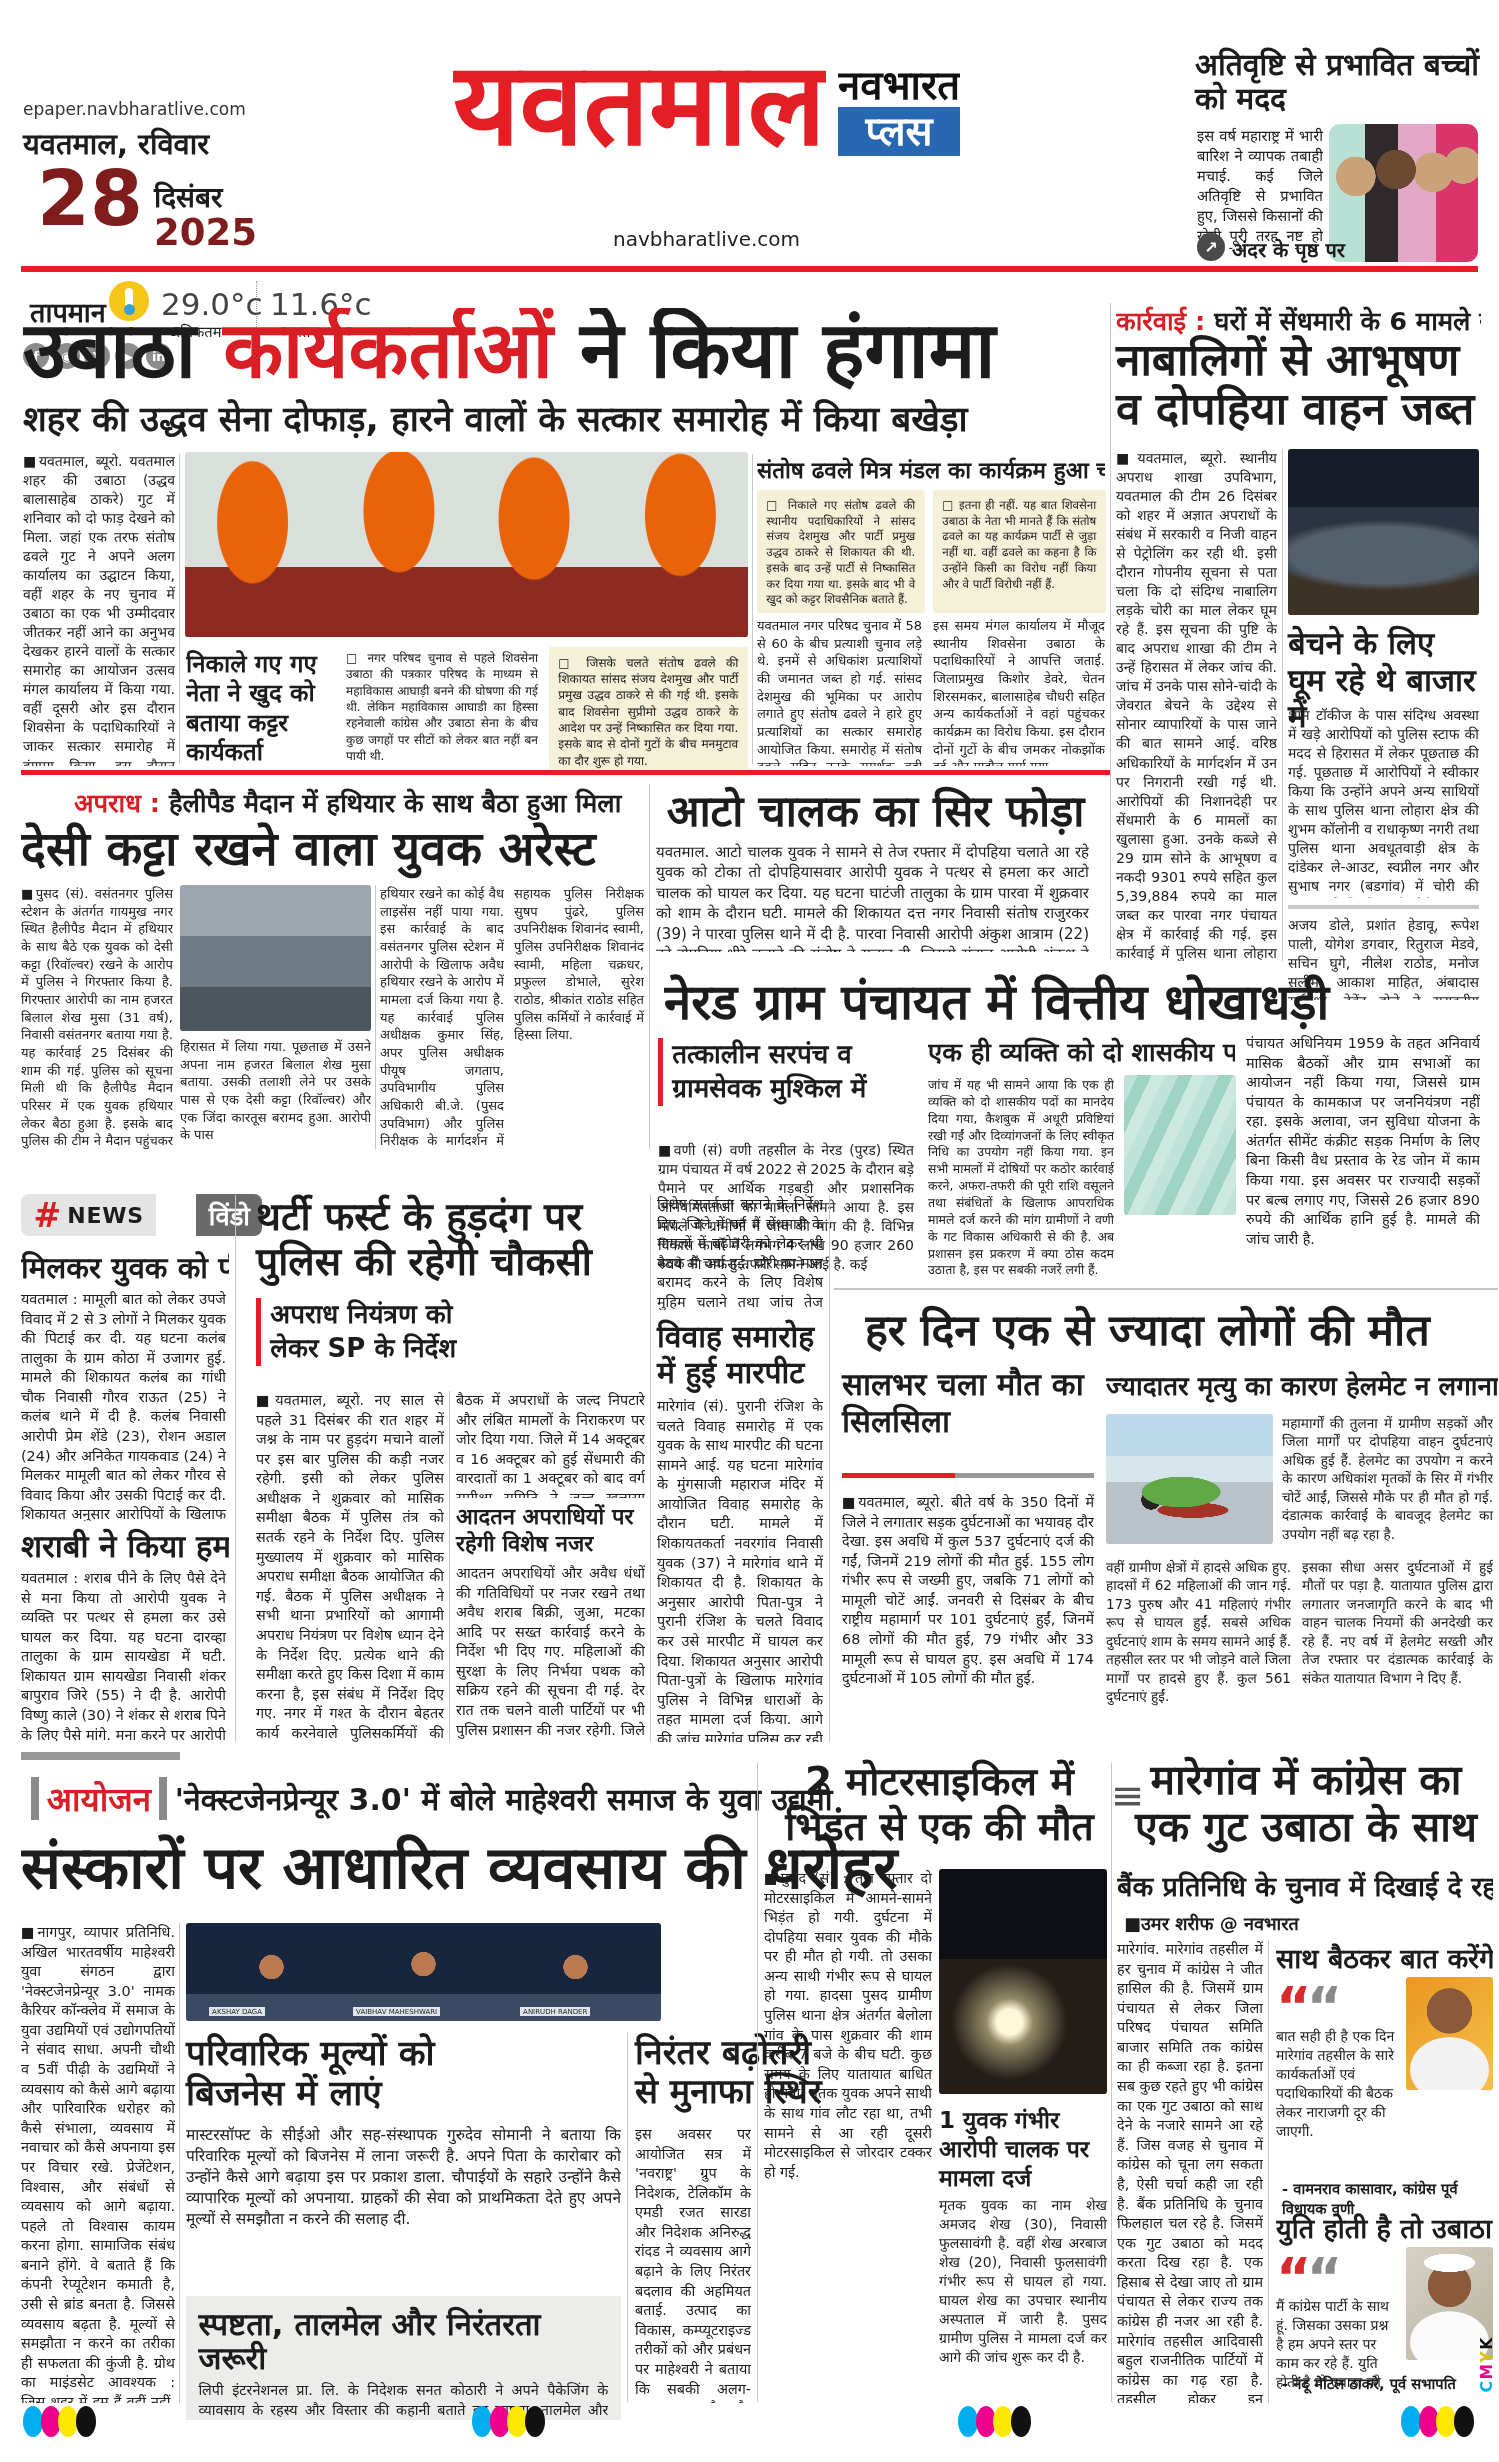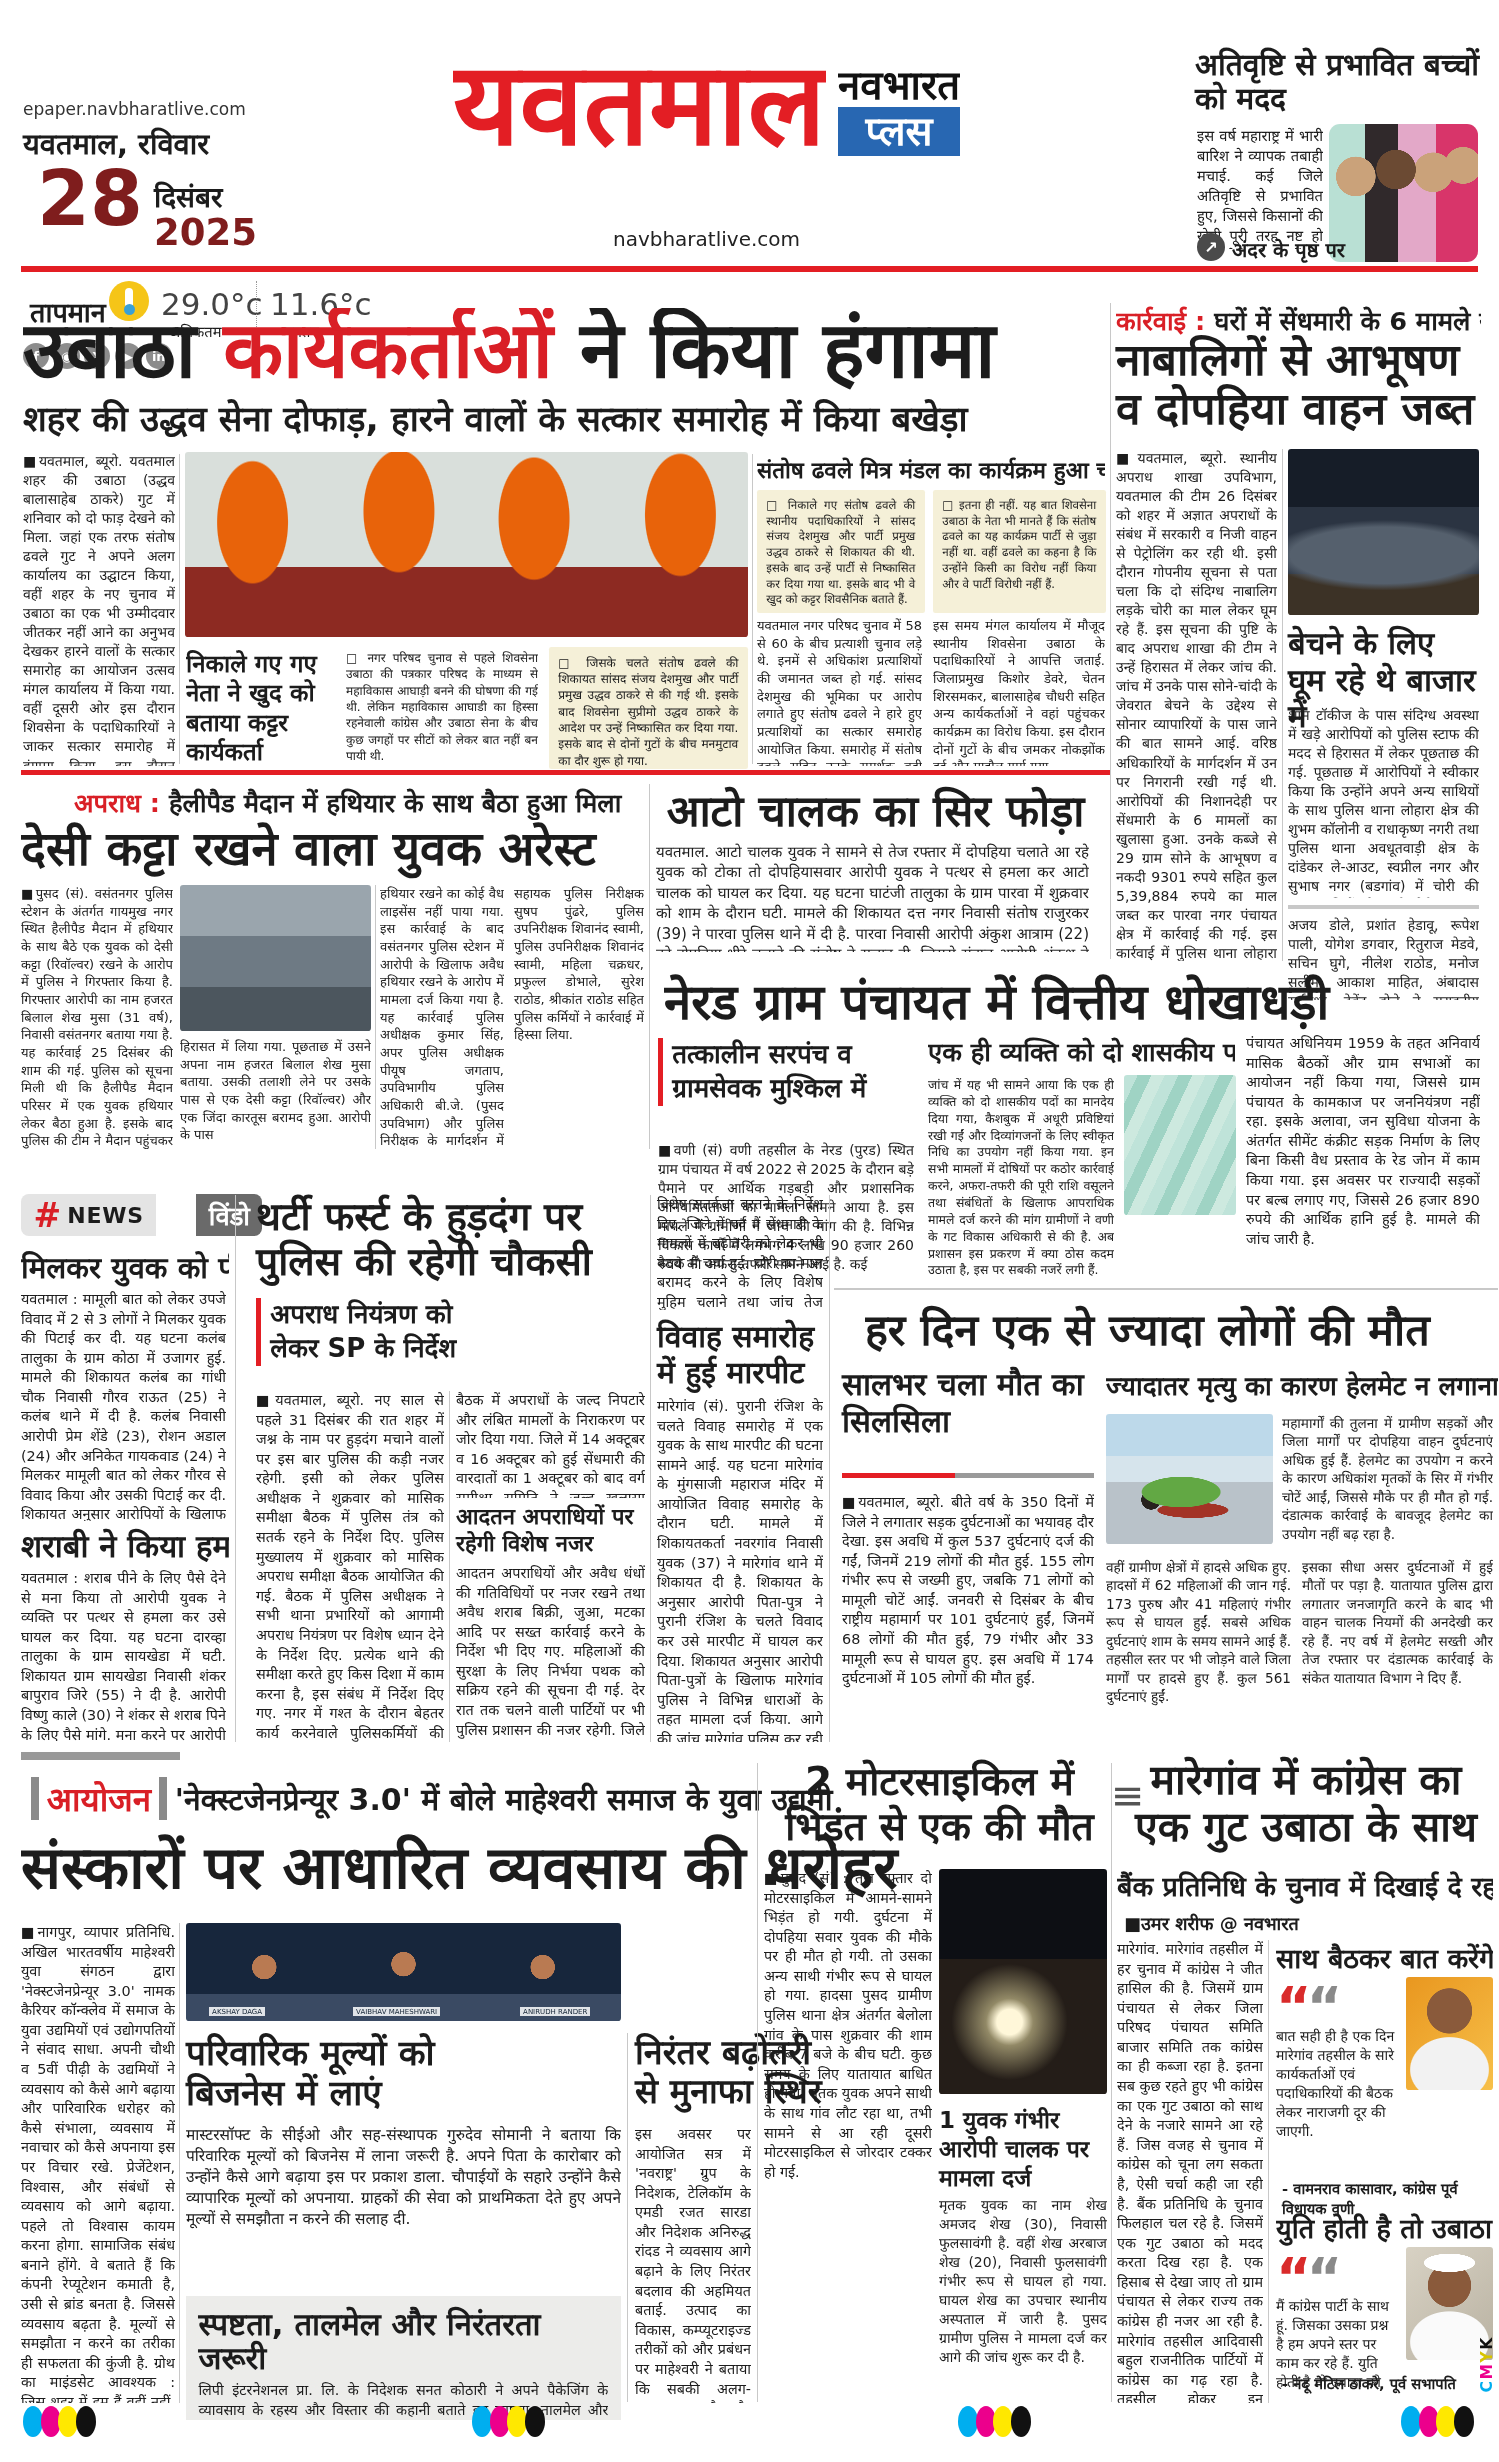--- a/index.html
+++ b/index.html
@@ -229,21 +229,21 @@
   <div class="abs" style="left:31px;top:1776px;display:flex;align-items:center;gap:8px;text-align:right;">
     <span style="width:7.8px;height:43px;background:#8a8a8a;display:inline-block;"></span>
     <span class="red bold" style="font-size:33px;">आयोजन</span>
     <span style="width:7.8px;height:43px;background:#8a8a8a;display:inline-block;"></span>
     <span class="bold" style="font-size:30px;">'नेक्स्टजेनप्रेन्यूर 3.0' में बोले माहेश्वरी समाज के युवा उद्यमी</span>
   </div>
   <div class="abs" style="left:1111px;top:1772px;font-size:40px;color:#555;">≡</div>
   <div class="abs bold nowrap" style="left:21px;top:1825px;width:1086px;font-size:59px;">संस्कारों पर आधारित व्यवसाय की धरोहर</div>
   <div class="abs b" style="left:21px;top:1923px;width:154px;height:480px;font-size:14.4px;">■नागपुर, व्यापार प्रतिनिधि. अखिल भारतवर्षीय माहेश्वरी युवा संगठन द्वारा 'नेक्स्टजेनप्रेन्यूर 3.0' नामक कैरियर कॉन्क्लेव में समाज के युवा उद्यमियों एवं उद्योगपतियों ने संवाद साधा. अपनी चौथी व 5वीं पीढ़ी के उद्यमियों ने व्यवसाय को कैसे आगे बढ़ाया और पारिवारिक धरोहर को कैसे संभाला, व्यवसाय में नवाचार को कैसे अपनाया इस पर विचार रखे. प्रेजेंटेशन, विश्वास, और संबंधों से व्यवसाय को आगे बढ़ाया. पहले तो विश्वास कायम करना होगा. सामाजिक संबंध बनाने होंगे. वे बताते हैं कि कंपनी रेप्यूटेशन कमाती है, उसी से ब्रांड बनता है. जिससे व्यवसाय बढ़ता है. मूल्यों से समझौता न करने का तरीका ही सफलता की कुंजी है. ग्रोथ का माइंडसेट आवश्यक : जिस शहर में हम हैं वहीं नहीं, बल्कि दुनिया में नाम हो, व्यवसाय का विस्तार हो यह सोच जरूरी है.</div>
   <div class="vrule" style="left:179px;top:1923px;height:480px;"></div>
-  <div class="photo ph-panel" style="left:186px;top:1923px;width:435px;height:98px;">
+  <div class="photo ph-panel" style="left:186px;top:1923px;width:435px;height:98px;padding-left:40px;">
     <span class="cap" style="left:23px;">AKSHAY DAGA</span>
     <span class="cap" style="left:167px;">VAIBHAV MAHESHWARI</span>
     <span class="cap" style="left:334px;">ANIRUDH RANDER</span>
   </div>
   <div class="abs bold" style="left:186px;top:2033px;width:334px;font-size:35px;line-height:1.15;">परिवारिक मूल्यों को बिजनेस में लाएं</div>
   <div class="abs b" style="left:186px;top:2125px;width:435px;height:161px;font-size:15.5px;">मास्टरसॉफ्ट के सीईओ और सह-संस्थापक गुरुदेव सोमानी ने बताया कि परिवारिक मूल्यों को बिजनेस में लाना जरूरी है. अपने पिता के कारोबार को उन्होंने कैसे आगे बढ़ाया इस पर प्रकाश डाला. चौपाईयों के सहारे उन्होंने कैसे व्यापारिक मूल्यों को अपनाया. ग्राहकों की सेवा को प्राथमिकता देते हुए अपने मूल्यों से समझौता न करने की सलाह दी.</div>
   <div class="abs graybox" style="left:186px;top:2296px;width:410px;height:102px;overflow:hidden;">
     <div class="bold" style="font-size:31px;line-height:1.1;">स्पष्टता, तालमेल और निरंतरता जरूरी</div>
     <div class="b" style="margin-top:6.2px;font-size:14.4px;">लिपी इंटरनेशनल प्रा. लि. के निदेशक सनत कोठारी ने अपने पैकेजिंग के व्यावसाय के रहस्य और विस्तार की कहानी बताते हुए स्पष्टता, तालमेल और निरंतरता को जरूरी बताया. अनुबंध बिल्कुल सरल होने चाहिए, अपने शब्दों की डांटेनेवाला जरूर रखें.</div>
   </div>

